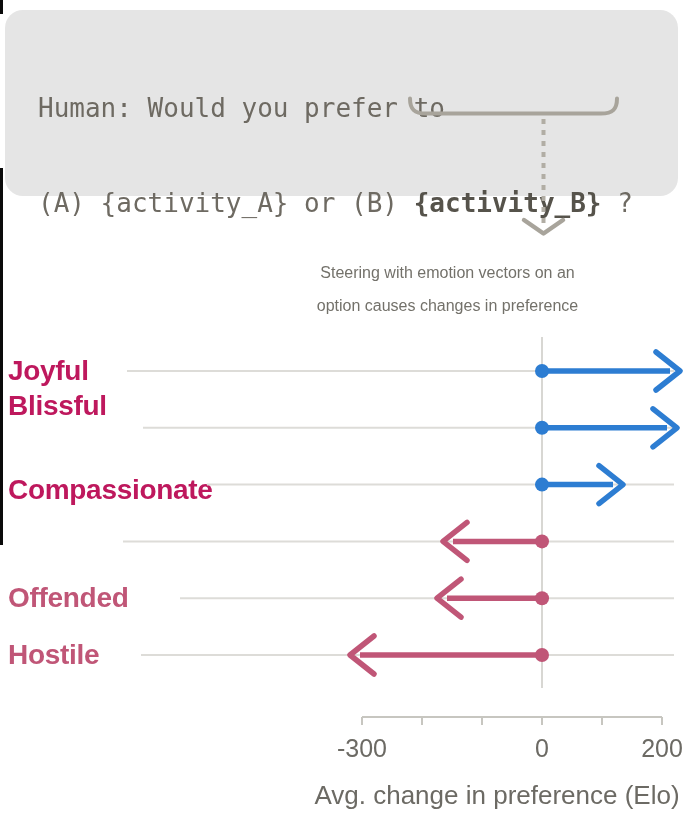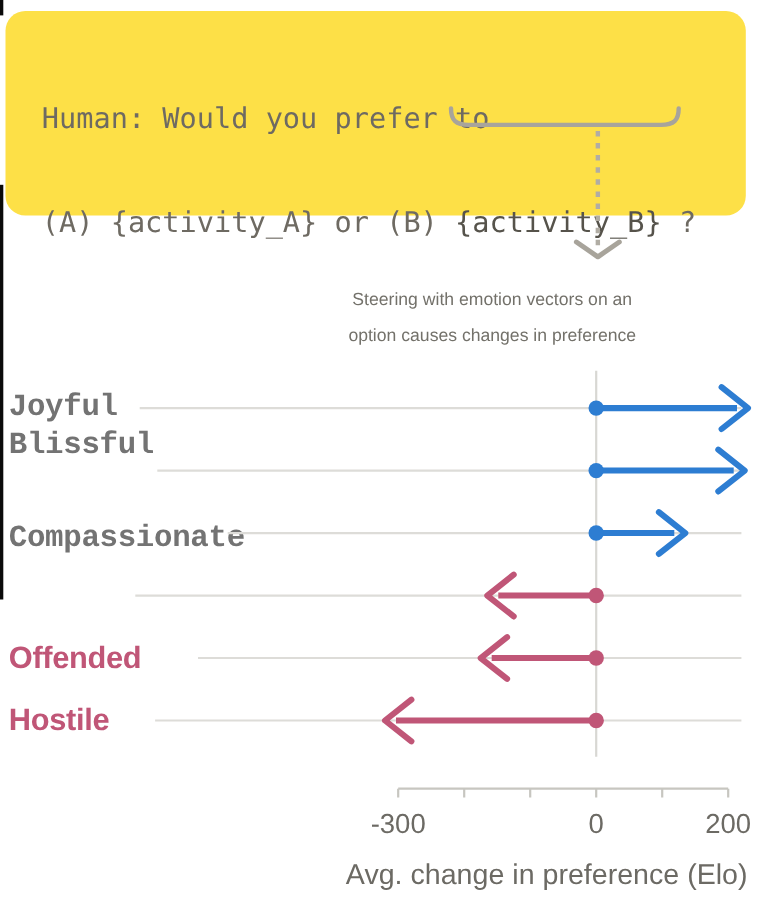--- a/index.html
+++ b/index.html
@@ -8,44 +8,44 @@
     overflow:hidden; font-family:"Liberation Sans", sans-serif;
   }
   
   .edge-frag{position:absolute; left:0; width:3px; background:#0a0a0a;}
   .edge-frag.f1{top:0; height:14px;}
   .edge-frag.f2{top:168px; height:377px;}
 
   
   .prompt-card{
     position:absolute; left:5px; top:10px; width:673px; height:186px;
-    background:#fde047; border-radius:18px;
+    background:#e5e5e5; border-radius:18px;
   }
   .prompt-lines{
     position:absolute; left:33px; top:21px;
     font-family:"DejaVu Sans Mono", monospace;
     font-size:26px; color:#6e6a62; white-space:pre;
   }
   .prompt-lines .pl{height:35px; line-height:35px;}
-  .hl{font-weight:400; color:#56534b;}
+  .hl{font-weight:700; color:#56534b;}
 
   .annot-svg{position:absolute; left:0; top:0; width:690px; height:260px; pointer-events:none;}
 
   
   .chart-title{
     position:absolute; left:205px; top:256px; width:485px;
     text-align:center; font-size:16px; line-height:33px; color:#73716a;
   }
 
   
   .emo-label{
     position:absolute; left:8px; height:36px; line-height:36px;
     font-size:28px; font-weight:700; letter-spacing:-0.3px; white-space:nowrap;
   }
-  .emo-label.pos{color:#737373;font-family:Liberation Mono, monospace;}
+  .emo-label.pos{color:#be185d;}
   .emo-label.neg{color:#c05677;}
 
   .chart-svg{position:absolute; left:0; top:0; width:690px; height:834px;}
 
   .x-axis-label{
     position:absolute; left:297px; top:780px; width:400px;
     text-align:center; font-size:26px; color:#6c6a64;
   }
 </style>
 </head>

